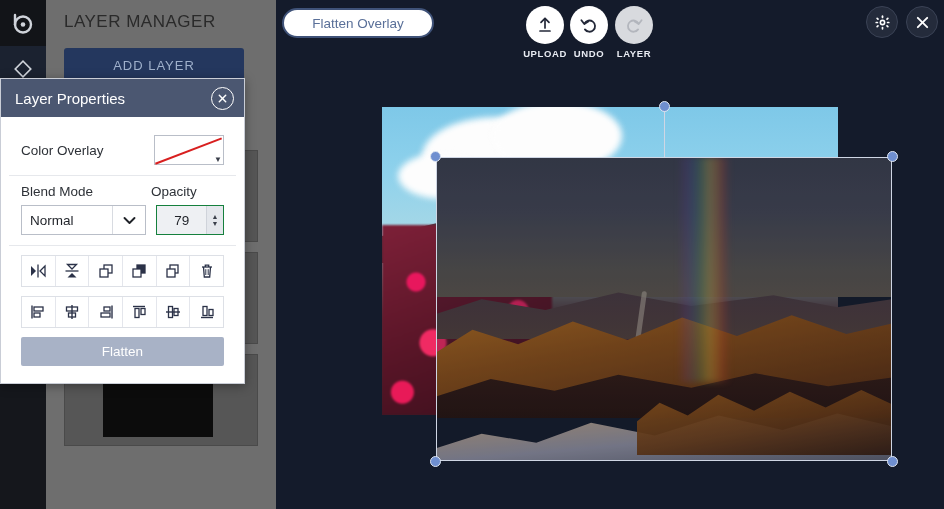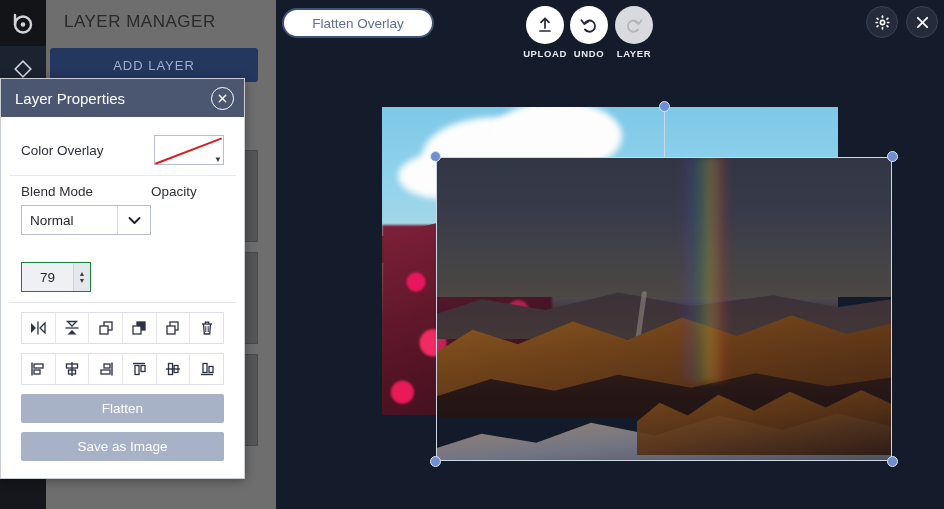--- a/index.html
+++ b/index.html
@@ -15,21 +15,21 @@
   .rail-logo{position:absolute;left:0;top:0;width:46px;height:46px;display:flex;
     align-items:center;justify-content:center;background:#121418;}
   .rail-item{position:absolute;left:0;width:46px;height:46px;display:flex;
     align-items:center;justify-content:center;background:#1b2230;}
   .rail-item.r1{top:46px;}
 
   
   .lm{position:absolute;left:46px;top:0;width:230px;height:509px;background:#6e6e6e;}
   .lm-title{position:absolute;left:18px;top:12px;font-size:17px;color:#2a2a2a;
     letter-spacing:.5px;}
-  .add-layer{position:absolute;left:4px;top:48px;width:208px;height:34px;
+  .add-layer{position:absolute;left:18px;top:48px;width:180px;height:34px;
     background:#24375e;border-radius:3px;color:#9fb0cb;font-size:13px;
     letter-spacing:1px;display:flex;align-items:center;justify-content:center;}
   .layer-thumb{position:absolute;left:18px;width:194px;height:92px;background:#565656;
     border:1px solid #4a4a4a;box-sizing:border-box;}
   .layer-thumb .inner{position:absolute;left:38px;top:8px;width:110px;height:74px;
     background:#0c0c0c;}
   .lt1{top:150px;}
   .lt2{top:252px;}
   .lt3{top:354px;}
 
@@ -137,21 +137,21 @@
   .row-label{font-size:13.5px;color:#2e3238;}
   .swatch{margin-left:auto;width:70px;height:30px;background:#fff;
     border:1px solid #b9bec8;position:relative;box-sizing:border-box;}
   .swatch .slash{position:absolute;left:-2px;top:50%;width:105%;height:2px;
     background:#d81f1f;transform:rotate(-21deg);transform-origin:center;}
   .swatch .caret{position:absolute;right:1px;bottom:0;font-size:8px;color:#3a3f4a;line-height:1;}
 
   .grp{padding:8px 12px 10px;border-bottom:1px solid #e6e8ec;}
   .grp-heads{display:flex;font-size:13.5px;color:#2e3238;margin-bottom:6px;}
   .grp-heads .a{width:130px;}
-  .grp-ctrls{display:flex;gap:27px;flex-direction:column;}
+  .grp-ctrls{display:flex;gap:10px;}
   .select{width:130px;height:30px;border:1px solid #b9bec8;background:#fff;
     display:flex;align-items:center;box-sizing:border-box;}
   .select .val{flex:1;padding-left:8px;font-size:13.5px;color:#1f2228;}
   .select .arrow{width:32px;height:100%;border-left:1px solid #d8dbe1;
     display:flex;align-items:center;justify-content:center;}
   .spin{width:70px;height:30px;border:1px solid #15803d;background:#eef0f3;
     display:flex;align-items:center;box-sizing:border-box;}
   .spin .val{flex:1;text-align:center;font-size:13.5px;color:#1f2228;}
   .spin .updn{width:16px;height:100%;border-left:1px solid #cfd3da;background:#e4e7ec;
     display:flex;flex-direction:column;align-items:center;justify-content:center;
@@ -419,17 +419,16 @@
         <div class="iconbtn">
           <svg width="20" height="18" viewBox="0 0 20 18">
             <line x1="4" y1="14.5" x2="16" y2="14.5" stroke="#2b3248" stroke-width="1.4"></line>
             <rect x="6" y="3.5" width="4" height="9" fill="none" stroke="#2b3248" stroke-width="1.3"></rect>
             <rect x="12" y="6.5" width="4" height="6" fill="none" stroke="#2b3248" stroke-width="1.3"></rect>
           </svg>
         </div>
       </div>
 
       <div class="bigbtn first">Flatten</div>
-      <div class="bigbtn">Save as Image</div>
     </div>
   </div>
 
 </div>
 
 </body></html>

